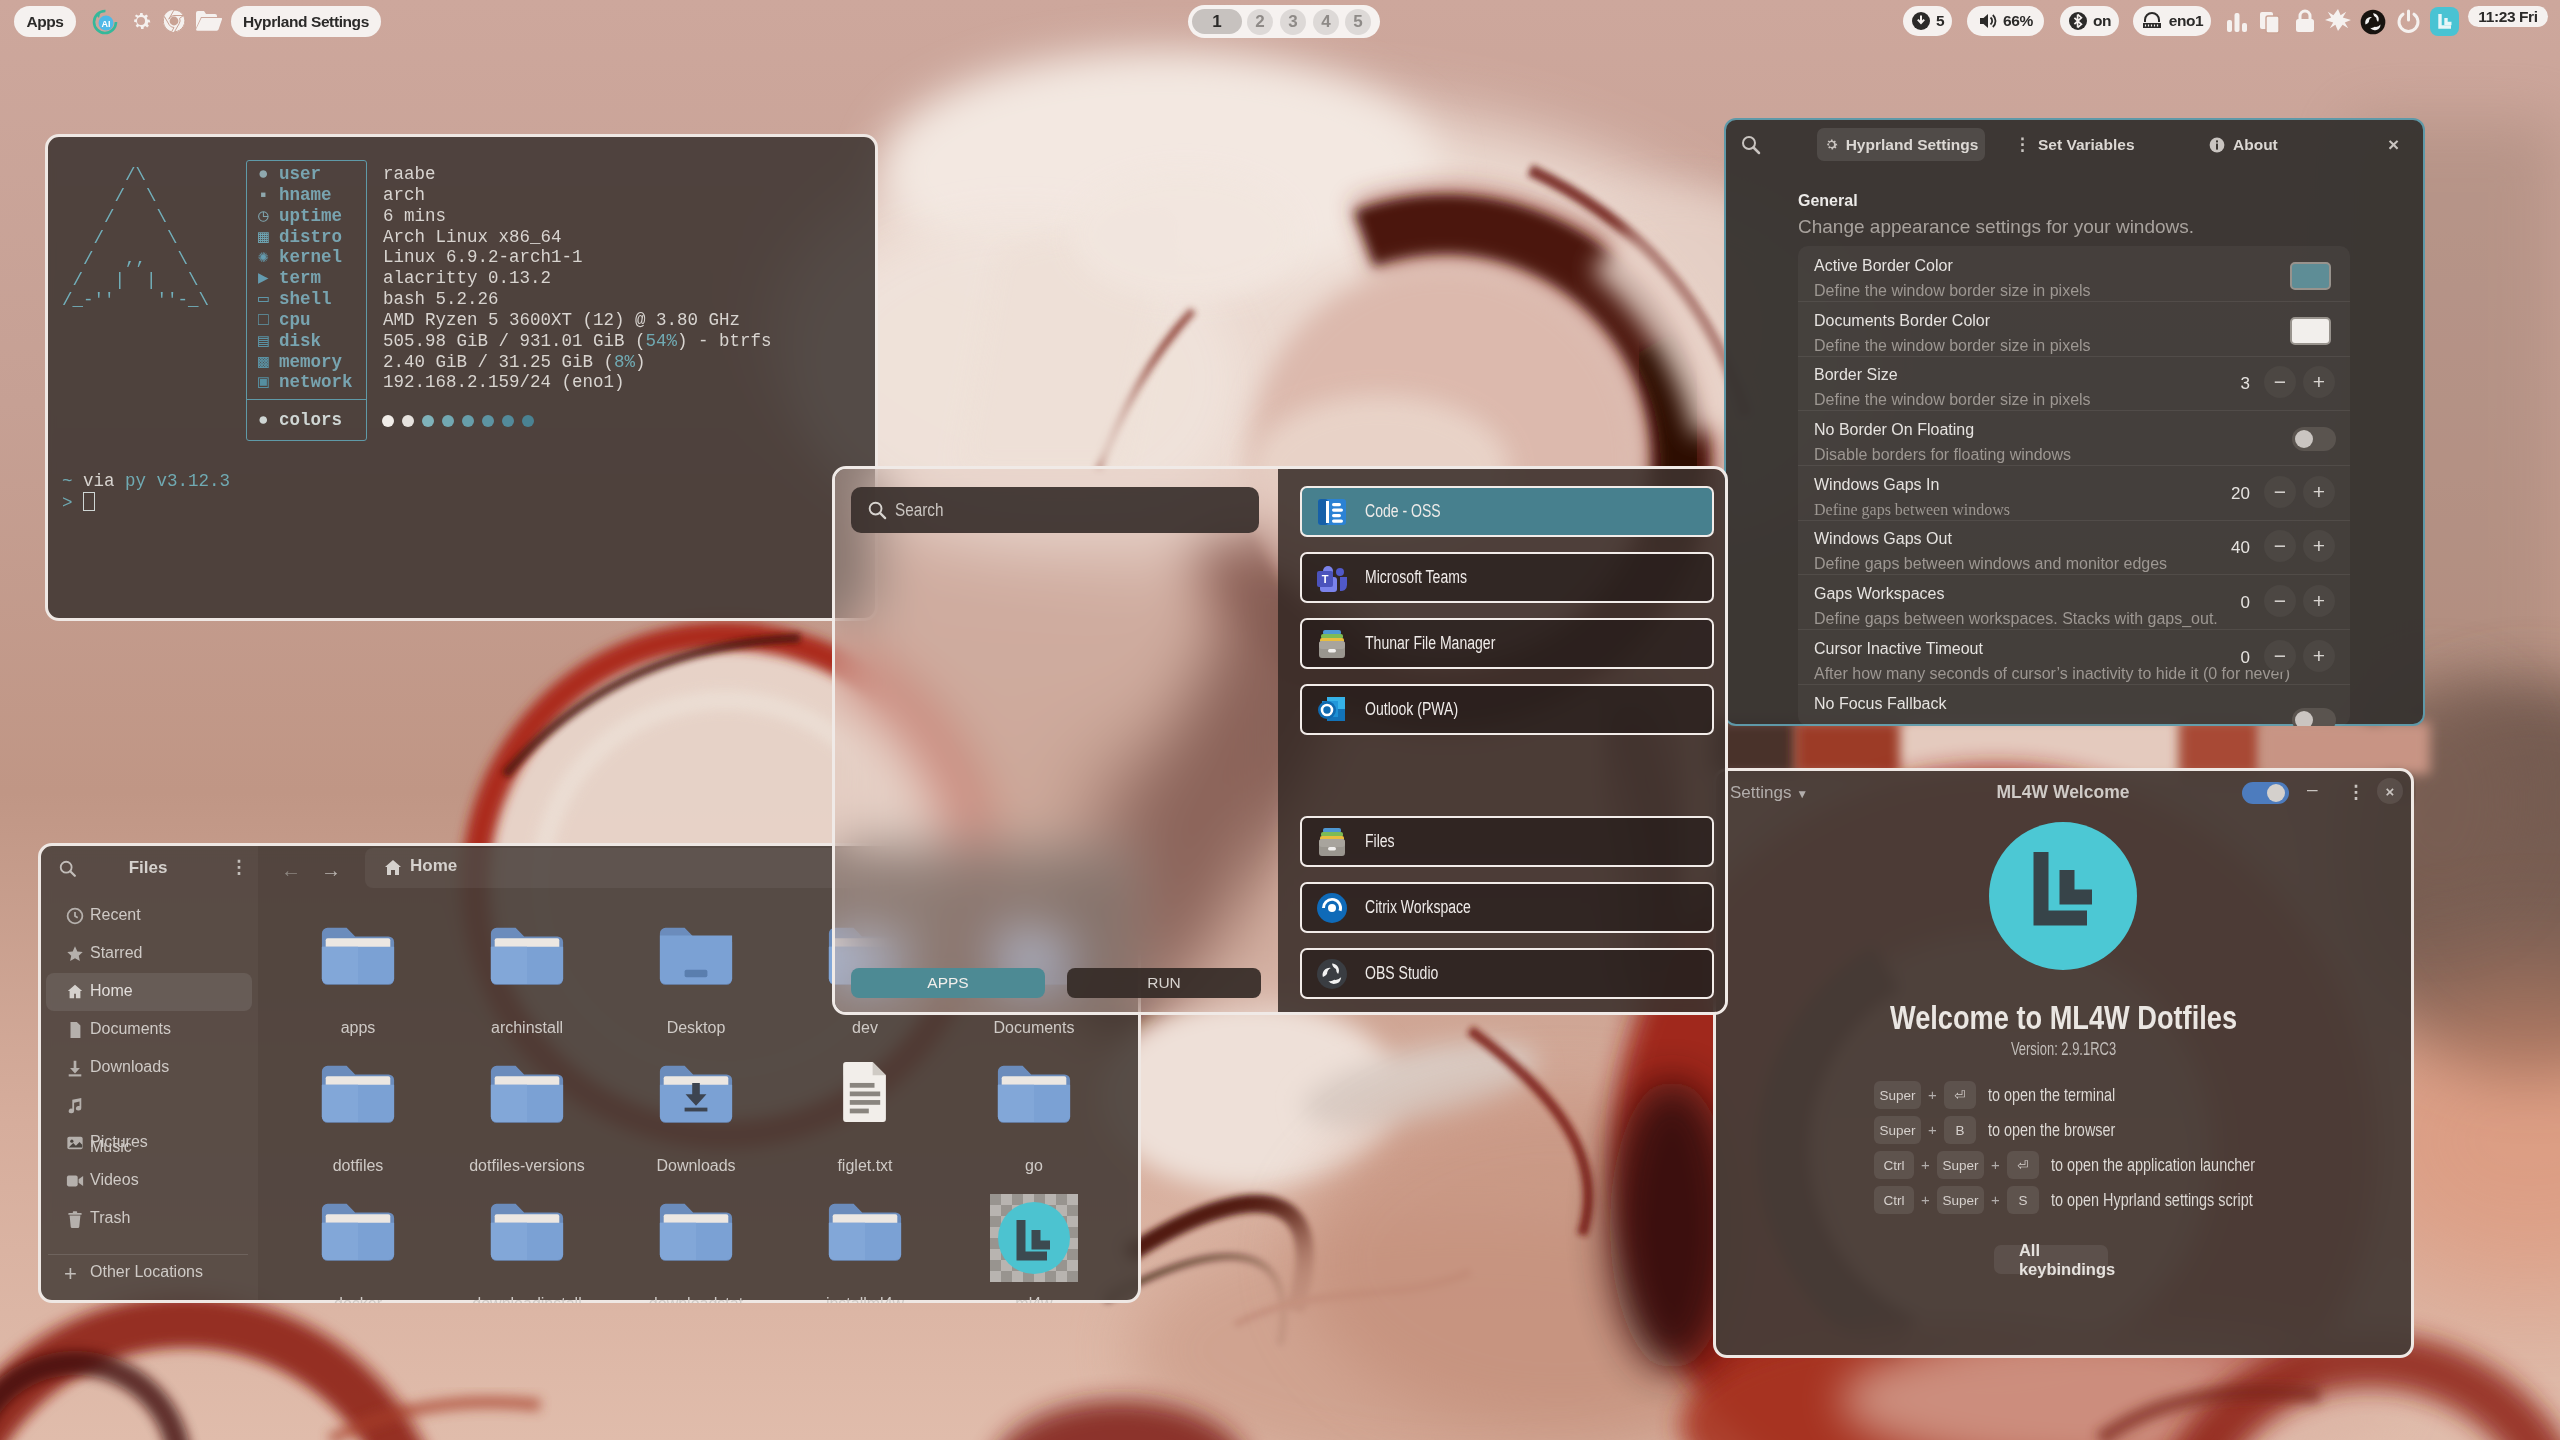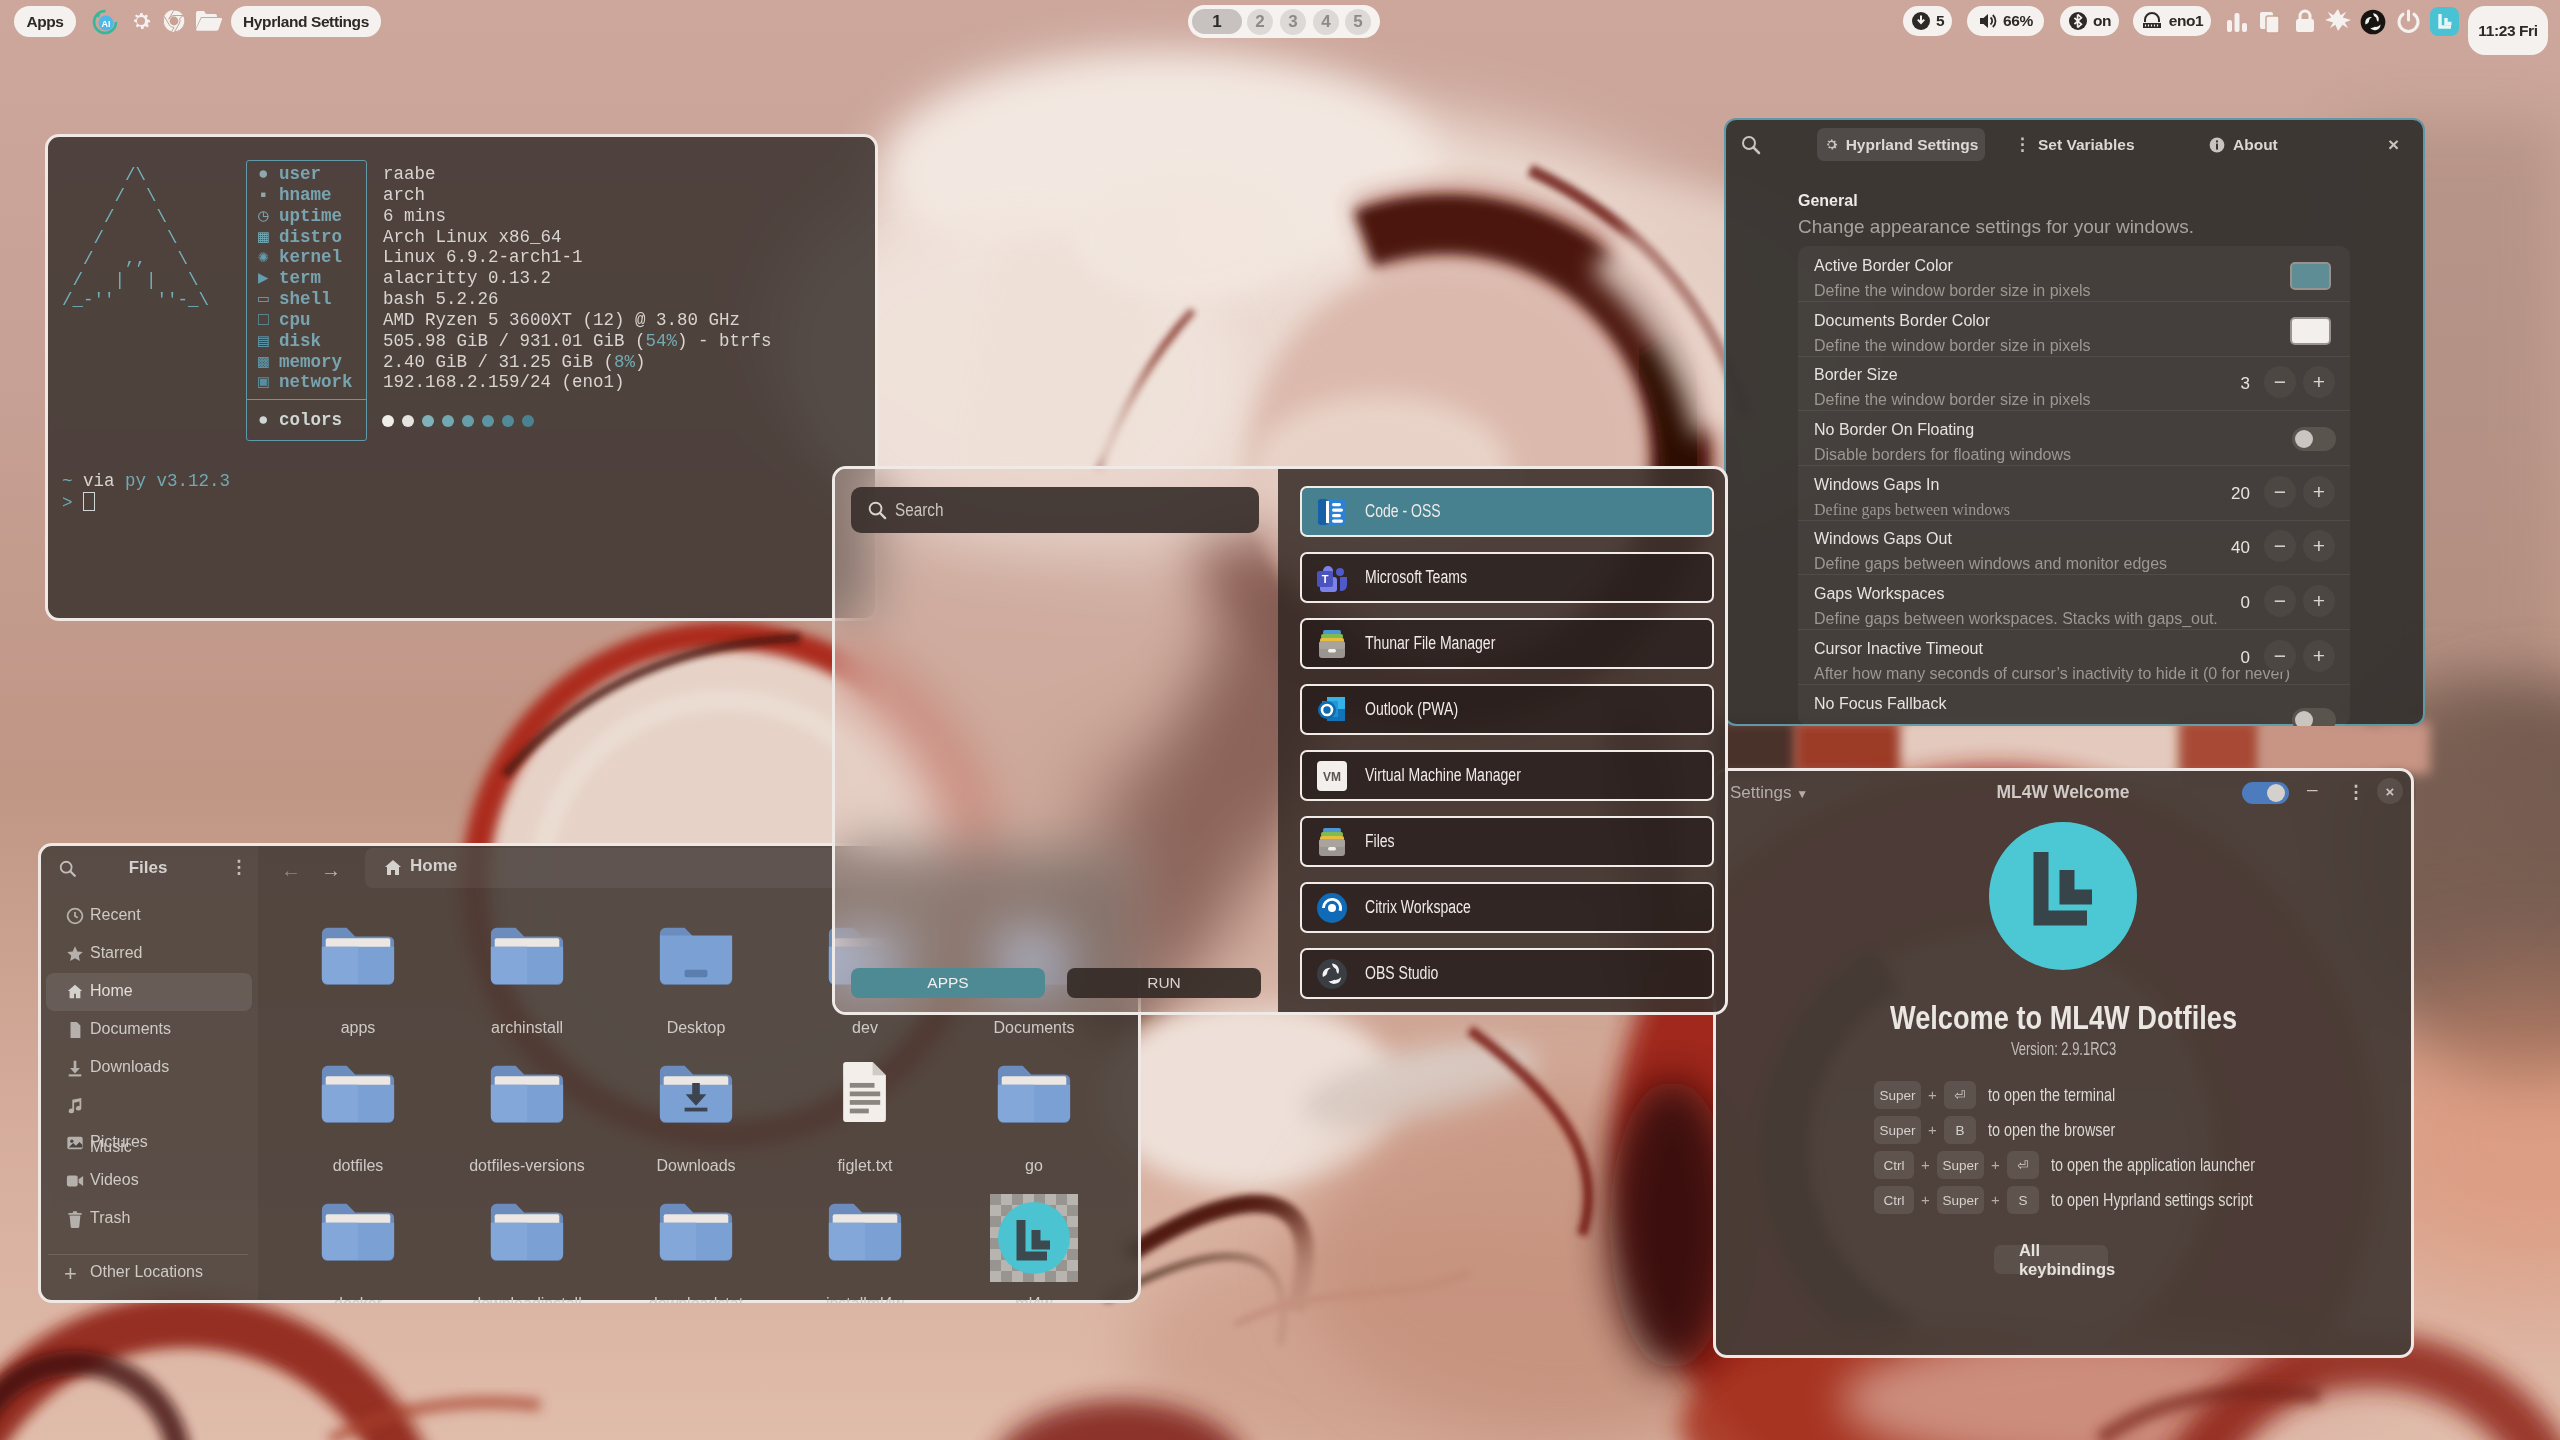--- a/index.html
+++ b/index.html
@@ -479,27 +479,20 @@
 <div class="a it" style="top:215px;">
         <svg class="ic" width="34" height="34" viewBox="0 0 34 34">
           <rect x="12" y="4" width="18" height="12" fill="#35b2e8"></rect>
           <rect x="12" y="16" width="18" height="12" fill="#1273b8"></rect>
           <rect x="7" y="8" width="16" height="16" fill="#1f93d8" opacity="0.9"></rect>
           <circle cx="12" cy="17" r="9" fill="#0f6ab0"></circle>
           <circle cx="12" cy="17" r="5" fill="none" stroke="#fff" stroke-width="2.6"></circle>
         </svg>
         <span>Outlook (PWA)</span>
       </div>
-<div class="a it" style="top:281px;">
-        <svg class="ic" width="34" height="34" viewBox="0 0 34 34">
-          <rect x="2" y="2" width="30" height="30" rx="4" fill="#f2efec"></rect>
-          <text x="17" y="22" font-size="12" font-weight="bold" fill="#5a5550" text-anchor="middle" font-family="Liberation Sans">VM</text>
-        </svg>
-        <span>Virtual Machine Manager</span>
-      </div>
 <div class="a it" style="top:347px;">
         <svg class="ic" width="34" height="34" viewBox="0 0 34 34">
           <rect x="8" y="3" width="18" height="5" rx="2" fill="#4e97d2"></rect>
           <rect x="6" y="7" width="22" height="5" rx="2" fill="#7dbb55"></rect>
           <rect x="5" y="11" width="24" height="5" rx="2" fill="#e8bd3e"></rect>
           <rect x="4" y="14" width="26" height="17" rx="3" fill="#9a968f"></rect>
           <rect x="4" y="14" width="26" height="8" rx="3" fill="#a8a49d"></rect>
           <rect x="13" y="22" width="8" height="3.4" rx="1.7" fill="#f2f0ee"></rect>
         </svg>
         <span>Files</span>
@@ -590,14 +583,14 @@
     </svg>
 <svg class="a" style="left:2395px;top:8px" width="27" height="27" viewBox="0 0 27 27">
       <path d="M13.5 3v9" stroke="#f5f1ef" stroke-width="3" stroke-linecap="round"></path>
       <path d="M8 6.2a9.5 9.5 0 1011 0" stroke="#f5f1ef" stroke-width="3" fill="none" stroke-linecap="round"></path>
     </svg>
 <div class="a" style="left:2430px;top:7px;width:29px;height:29px;border-radius:8px;background:#49c3d3;"></div>
 <svg class="a" style="left:2430px;top:7px" width="29" height="29" viewBox="0 0 29 29">
       <path d="M10 7v13h11" stroke="#e8f6f8" stroke-width="3.4" fill="none"></path>
       <path d="M16 11v5.5h5.5" stroke="#e8f6f8" stroke-width="3.4" fill="none"></path>
     </svg>
-<div class="pill" style="left:2468px;top:6px;width:80px;height:49px;">11:23 Fri</div>
+<div class="pill" style="left:2468px;top:6px;width:80px;height:21px;">11:23 Fri</div>
 </div>
 
 </body></html>

